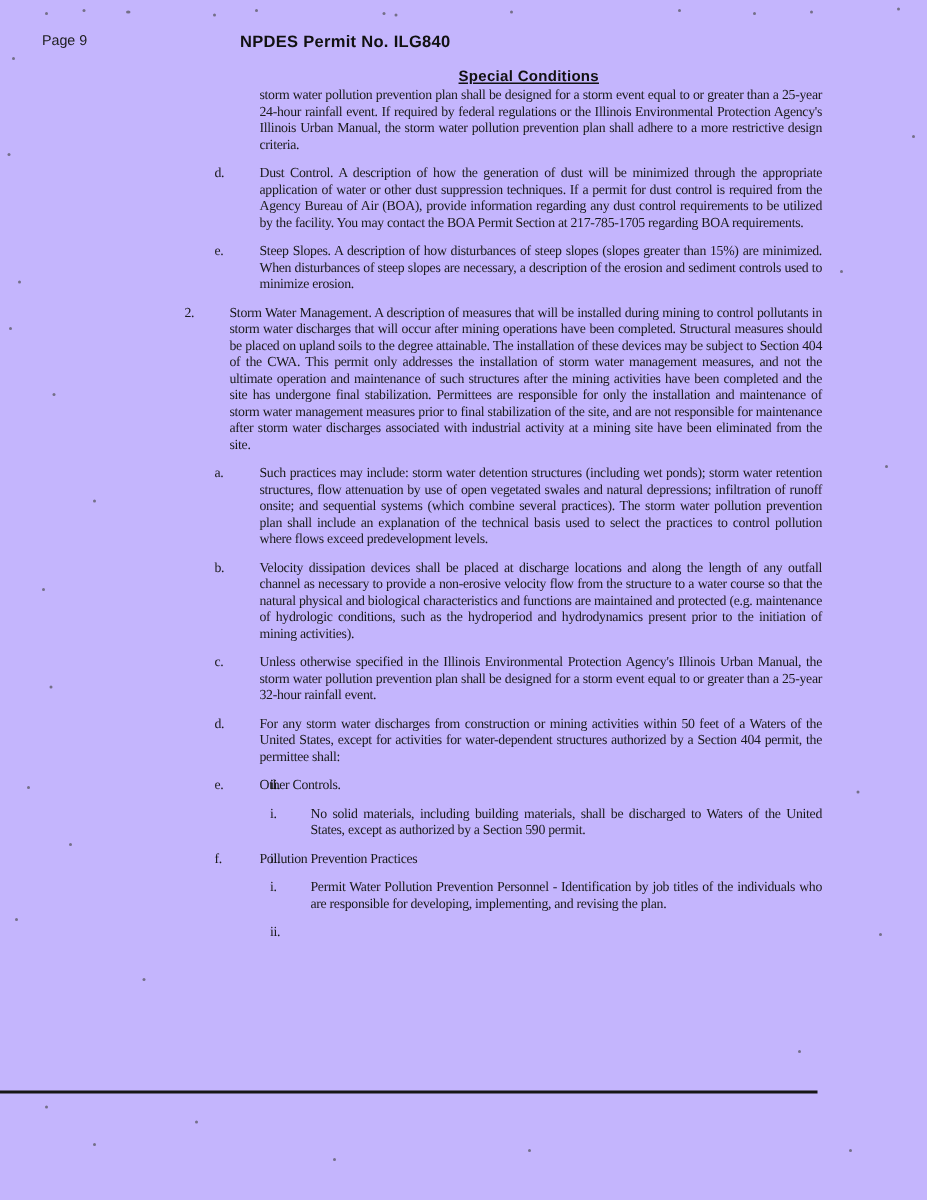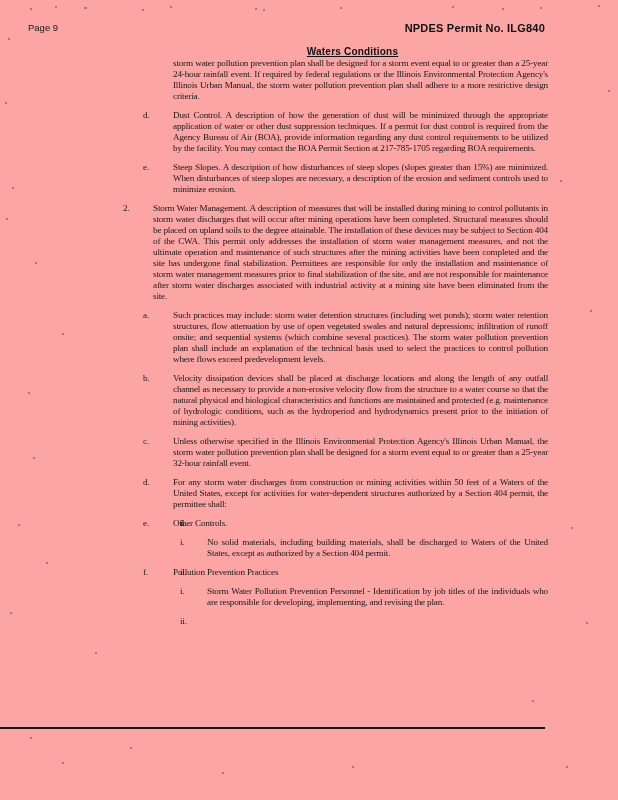--- a/index.html
+++ b/index.html
@@ -3,32 +3,32 @@
 <meta charset="utf-8">
 <style>
   * { margin:0; padding:0; box-sizing:border-box; }
   html,body { background:#ffffff; }
   body {
     width:618px; height:800px; position:relative; overflow:hidden;
     font-family:"Liberation Sans", sans-serif;
     color:#151515;
   }
   .page {
-    position:absolute; inset:0; background:#fca5a5;
+    position:absolute; inset:0; background:#c4b5fd;
   }
   .header-row {
     position:absolute; top:22px; left:0; width:618px; height:14px;
   }
   .page-label {
     position:absolute; left:28px; top:0;
     font-size:9.5px; color:#1c1c1c;
   }
   .doc-title {
     position:absolute; left:160px; width:385px; top:0;
-    text-align:right; font-size:11px; font-weight:bold; color:#111;
+    text-align:left; font-size:11px; font-weight:bold; color:#111;
     letter-spacing:.2px;
   }
   .section-heading {
     position:absolute; top:46px; left:160px; width:385px;
     text-align:center; font-size:10px; font-weight:bold;
     text-decoration:underline; color:#111; letter-spacing:.2px;
   }
   .content {
     position:absolute; top:58px; left:123px; width:425px;font-family:Liberation Serif, serif;
   }
@@ -54,21 +54,21 @@
 </head>
 <body>
 
 <div class="page">
 
   <div class="header-row">
     <span class="page-label">Page 9</span>
     <span class="doc-title">NPDES Permit No. ILG840</span>
   </div>
 
-  <div class="section-heading">Waters Conditions</div>
+  <div class="section-heading">Special Conditions</div>
 
   <div class="content">
 
     <div class="para lvl-cont">
       <span>storm water pollution prevention plan shall be designed for a storm event equal to or greater than a 25-year 24-hour rainfall event.  If required by federal regulations or the Illinois Environmental Protection Agency's Illinois Urban Manual, the storm water pollution prevention plan shall adhere to a more restrictive design criteria.</span>
     </div>
 
     <div class="para lvl-letter">
       <span class="marker">d.</span>
       <span>Dust Control.  A description of how the generation of dust will be minimized through the appropriate application of water or other dust suppression techniques.  If a permit for dust control is required from the Agency Bureau of Air (BOA), provide information regarding any dust control requirements to be utilized by the facility.  You may contact the BOA Permit Section at 217-785-1705 regarding BOA requirements.</span>
@@ -112,35 +112,35 @@
       <span class="marker">ii.</span>
     </div>
 
     <div class="para lvl-letter">
       <span class="marker">e.</span>
       <span>Other Controls.</span>
     </div>
 
     <div class="para lvl-roman">
       <span class="marker">i.</span>
-      <span>No solid materials, including building materials, shall be discharged to Waters of the United States, except as authorized by a Section 404 permit.</span>
+      <span>No solid materials, including building materials, shall be discharged to Waters of the United States, except as authorized by a Section 590 permit.</span>
     </div>
 
     <div class="para lvl-roman">
       <span class="marker">ii.</span>
     </div>
 
     <div class="para lvl-letter">
       <span class="marker">f.</span>
       <span>Pollution Prevention Practices</span>
     </div>
 
     <div class="para lvl-roman">
       <span class="marker">i.</span>
-      <span>Storm Water Pollution Prevention Personnel - Identification by job titles of the individuals who are responsible for developing, implementing, and revising the plan.</span>
+      <span>Permit Water Pollution Prevention Personnel - Identification by job titles of the individuals who are responsible for developing, implementing, and revising the plan.</span>
     </div>
 
     <div class="para lvl-roman">
       <span class="marker">ii.</span>
     </div>
 
   </div>
 
   <div class="scan-line"></div>
 

